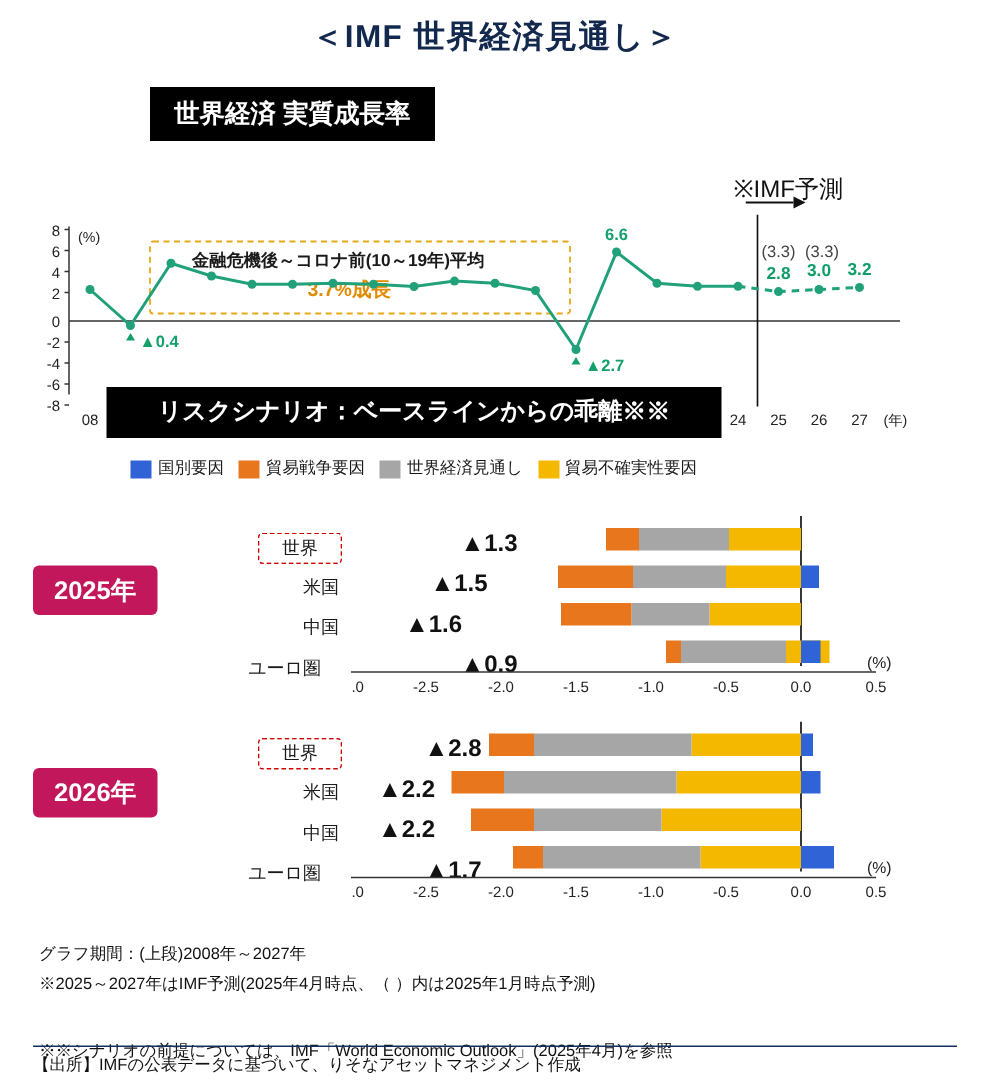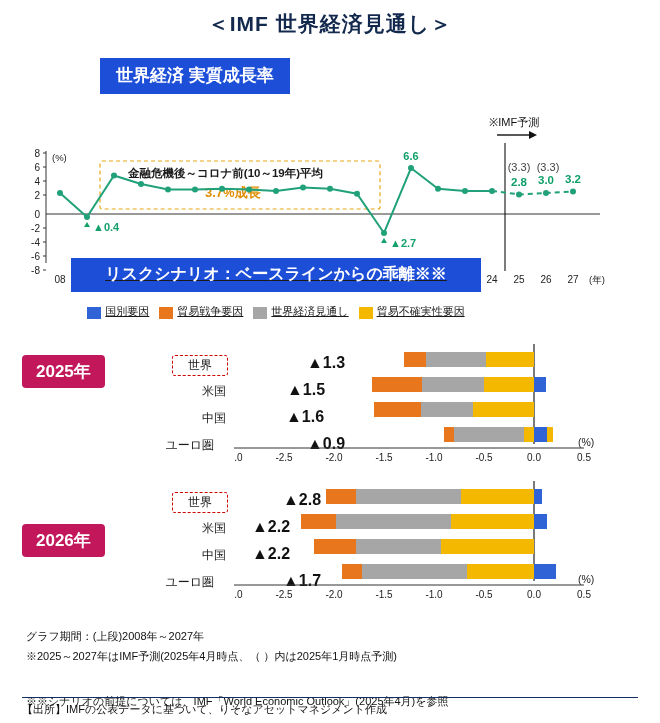--- a/index.html
+++ b/index.html
@@ -13,51 +13,51 @@
   }
   .page-title{
     text-align:center;
     font-size:21px;
     font-weight:bold;
     color:#12284c;
     padding-top:10px;
     letter-spacing:1px;
   }
   .band{
-    background:#1d4ed8;
+    background:#000000;
     color:#fff;
     font-weight:bold;
     display:inline-block;
   }
   
   #sec1{position:absolute;left:0;top:48px;width:660px;height:205px;}
   #sec1-title{
     position:absolute;left:100px;top:10px;
     font-size:17px;padding:6px 16px 7px 16px;
   }
   #forecast-note{
     position:absolute;left:489px;top:66px;
-    font-size:11px;color:#111;
+    font-size:16px;color:#111;
   }
   #forecast-arrow{
     position:absolute;left:497px;top:82px;width:40px;height:10px;
   }
   #plot-wrap{position:absolute;left:0;top:95px;width:660px;height:145px;}
   svg.plot{display:block;}
   .tick-label{font-size:10px;fill:#222;font-family:"Liberation Sans",sans-serif;}
   .unit{font-size:9.5px;fill:#222;font-family:"Liberation Sans",sans-serif;}
   .dot-label{font-size:11px;font-weight:bold;fill:#13a06a;font-family:"Liberation Sans",sans-serif;}
   .fc-label{font-size:11.5px;font-weight:bold;fill:#0e9e68;font-family:"Liberation Sans",sans-serif;}
   .fc-paren{font-size:11px;fill:#444;font-family:"Liberation Sans",sans-serif;}
   .annot-box{fill:none;stroke:#e6a817;stroke-width:1.2;stroke-dasharray:4 3;}
   .annot-t1{font-size:11.5px;font-weight:bold;fill:#1a1a1a;font-family:"Liberation Sans",sans-serif;}
   .annot-t2{font-size:13px;font-weight:bold;fill:#e08c00;font-family:"Liberation Sans",sans-serif;}
 
   
-  #sec2{position:absolute;left:0;top:258px;width:552px;text-decoration:underline;}
+  #sec2{position:absolute;left:0;top:258px;width:552px;}
   #sec2-title{
     display:block;margin:0 auto;width:410px;text-align:center;
     font-size:16px;padding:6px 0 7px 0;
   }
   #legend{
     display:flex;justify-content:center;align-items:center;
     gap:10px;margin-top:12px;font-size:11px;
   }
   .lg-item{display:flex;align-items:flex-end;gap:4px;}
   .lg-sw{width:14px;height:12px;display:inline-block;}
@@ -219,30 +219,30 @@
       <span class="lg-sw" style="background:#a6a6a6"></span>
       <span>世界経済見通し</span>
     </div>
     <div class="lg-item">
       <span class="lg-sw" style="background:#f5b800"></span>
       <span>貿易不確実性要因</span>
     </div>
   </div>
 </div>
 
-<div class="yearbadge" style="left:22px;top:355px;">2025年</div>
+<div class="yearbadge" style="left:22px;top:377px;">2025年</div>
 
 <div class="catlabel world" style="left:172px;top:355px;">世界</div>
 <div class="catlabel" style="left:154px;top:383px;">米国</div>
 <div class="catlabel" style="left:154px;top:410px;">中国</div>
 <div class="catlabel" style="left:142px;top:437px;">ユーロ圏</div>
 
 <div class="totlabel" style="left:307px;top:354px;">▲1.3</div>
 <div class="totlabel" style="left:287px;top:381px;">▲1.5</div>
-<div class="totlabel" style="left:286px;top:408px;">▲1.6</div>
+<div class="totlabel" style="left:270px;top:408px;">▲1.6</div>
 <div class="totlabel" style="left:307px;top:435px;">▲0.9</div>
 
 <svg style="position:absolute;left:234px;top:344px;" width="400" height="120" viewBox="0 0 400 120">
 
   <line x1="300" y1="0" x2="300" y2="100" stroke="#222" stroke-width="1.2"></line>
 
   <g>
     <rect x="252" y="8" width="48" height="15" fill="#f5b800"></rect>
     <rect x="192" y="8" width="60" height="15" fill="#a6a6a6"></rect>
     <rect x="170" y="8" width="22" height="15" fill="#e8761c"></rect>
@@ -276,21 +276,21 @@
     <text x="100" y="117" text-anchor="middle">-2.0</text>
     <text x="150" y="117" text-anchor="middle">-1.5</text>
     <text x="200" y="117" text-anchor="middle">-1.0</text>
     <text x="250" y="117" text-anchor="middle">-0.5</text>
     <text x="300" y="117" text-anchor="middle">0.0</text>
     <text x="350" y="117" text-anchor="middle">0.5</text>
   </g>
 </svg>
 <div class="pct" style="left:578px;top:436px;">(%)</div>
 
-<div class="yearbadge" style="left:22px;top:512px;margin-top:12px;">2026年</div>
+<div class="yearbadge" style="left:22px;top:512px;">2026年</div>
 
 <div class="catlabel world" style="left:172px;top:492px;">世界</div>
 <div class="catlabel" style="left:154px;top:520px;">米国</div>
 <div class="catlabel" style="left:154px;top:547px;">中国</div>
 <div class="catlabel" style="left:142px;top:574px;">ユーロ圏</div>
 
 <div class="totlabel" style="left:283px;top:491px;">▲2.8</div>
 <div class="totlabel" style="left:252px;top:518px;">▲2.2</div>
 <div class="totlabel" style="left:252px;top:545px;">▲2.2</div>
 <div class="totlabel" style="left:283px;top:572px;">▲1.7</div>

